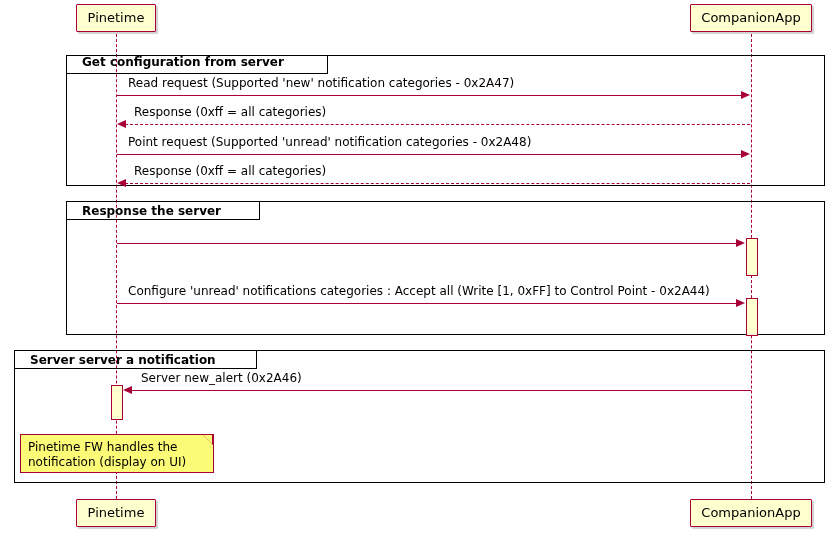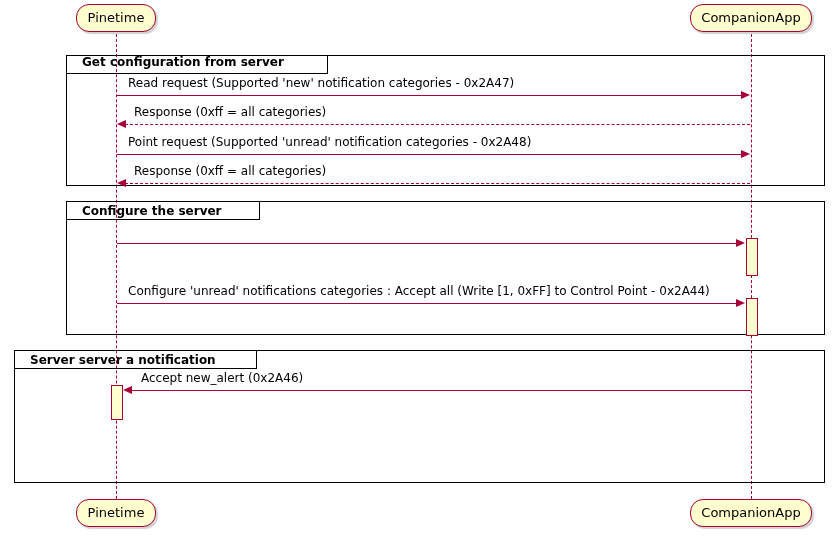--- a/index.html
+++ b/index.html
@@ -20,21 +20,21 @@
   .participant {
     position: absolute;
     box-sizing: border-box;
     background: #FEFECE;
     border: 1px solid #A80036;
     color: #000000;
     font-size: 13px;
     text-align: center;
     line-height: 26px;
     height: 28px;
-    border-radius: 13px;
+    border-radius: 1px;
     box-shadow: 2px 2px 1px rgba(0,0,0,0.18);
   }
   .lifeline {
     position: absolute;
     width: 0;
     border-left: 1px dashed #A80036;
   }
   .activation {
     position: absolute;
     width: 10px;
@@ -135,21 +135,21 @@
 
   <div class="lifeline" style="left:116px; top:29px; height:470px;"></div>
   <div class="lifeline" style="left:751px; top:29px; height:470px;"></div>
 
   <div class="group-box" style="left:66px; top:55px; width:759px; height:131px;"></div>
   <div class="group-tab" style="left:66px; top:55px; width:262px;"></div>
   <div class="group-label" style="left:82px; top:55px;">Get configuration from server</div>
 
   <div class="group-box" style="left:66px; top:201px; width:759px; height:134px;"></div>
   <div class="group-tab" style="left:66px; top:201px; width:194px;"></div>
-  <div class="group-label" style="left:82px; top:204px;">Configure the server</div>
+  <div class="group-label" style="left:82px; top:204px;">Response the server</div>
 
   <div class="group-box" style="left:14px; top:350px; width:811px; height:133px;"></div>
   <div class="group-tab" style="left:14px; top:350px; width:243px;"></div>
   <div class="group-label" style="left:30px; top:353px;">Server server a notification</div>
 
   <div class="activation" style="left:746px; top:238px; height:36px;"></div>
   <div class="activation" style="left:746px; top:298px; height:36px;"></div>
   <div class="activation" style="left:111px; top:385px; height:33px;"></div>
 
   <div class="msg-line" style="left:117px; top:95px; width:625px;"></div>
@@ -170,22 +170,28 @@
 
   <div class="msg-line" style="left:117px; top:243px; width:620px;"></div>
   <div class="arrow-right" style="left:736px; top:239px;"></div>
 
   <div class="msg-line" style="left:117px; top:303px; width:620px;"></div>
   <div class="arrow-right" style="left:736px; top:299px;"></div>
   <div class="msg-label" style="left:128px; top:284px;">Configure 'unread' notifications categories : Accept all (Write [1, 0xFF] to Control Point - 0x2A44)</div>
 
   <div class="msg-line" style="left:131px; top:390px; width:620px;"></div>
   <div class="arrow-left" style="left:123px; top:386px;"></div>
-  <div class="msg-label" style="left:141px; top:371px;">Accept new_alert (0x2A46)</div>
+  <div class="msg-label" style="left:141px; top:371px;">Server new_alert (0x2A46)</div>
 
+  <div class="note" style="left:20px; top:434px; width:194px; height:39px;">
+    <div class="note-fold"></div>
+    <div class="note-fold-inner"></div>
+    <div>Pinetime FW handles the</div>
+    <div>notification (display on UI)</div>
+  </div>
 
   <div class="participant" style="left:76px; top:4px; width:80px;">Pinetime</div>
   <div class="participant" style="left:690px; top:4px; width:122px;">CompanionApp</div>
 
   <div class="participant" style="left:76px; top:499px; width:80px;">Pinetime</div>
   <div class="participant" style="left:690px; top:499px; width:122px;">CompanionApp</div>
 
 </div>
 
 </body></html>

